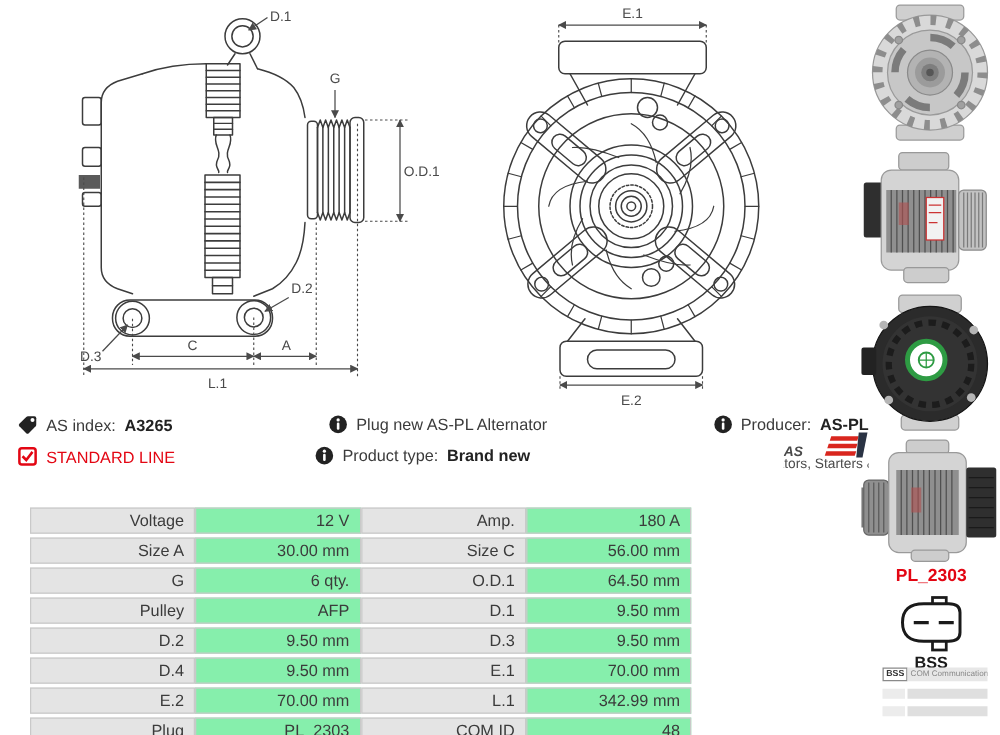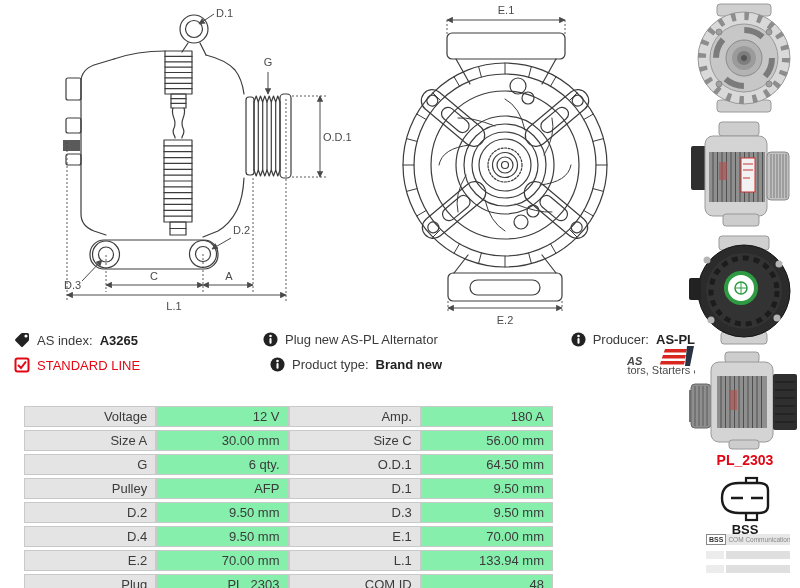--- a/index.html
+++ b/index.html
@@ -259,21 +259,21 @@
     <span>STANDARD LINE</span>
   </div>
   <div class="info-item" style="left:263px;top:332px;">
     <svg width="15" height="15" viewBox="0 0 16 16">
       <circle cx="8" cy="8" r="7.5" fill="#222"></circle>
         <circle cx="8" cy="4.2" r="1.4" fill="#fff"></circle>
         <rect x="6.9" y="6.5" width="2.2" height="6" rx="1" fill="#fff"></rect>
     </svg>
     <span>Plug new AS-PL Alternator</span>
   </div>
-  <div class="info-item" style="left:270px;top:357px;justify-content:flex-end;">
+  <div class="info-item" style="left:252px;top:357px;justify-content:flex-end;">
     <svg width="15" height="15" viewBox="0 0 16 16">
       <circle cx="8" cy="8" r="7.5" fill="#222"></circle>
         <circle cx="8" cy="4.2" r="1.4" fill="#fff"></circle>
         <rect x="6.9" y="6.5" width="2.2" height="6" rx="1" fill="#fff"></rect>
     </svg>
     <span>Product type:</span>
     <b>Brand new</b>
   </div>
   <div class="info-item" style="right:105px;top:332px;">
     <svg width="15" height="15" viewBox="0 0 16 16">
@@ -334,21 +334,21 @@
       <tr>
         <td class="l">D.4</td>
         <td class="v">9.50 mm</td>
         <td class="l">E.1</td>
         <td class="v">70.00 mm</td>
       </tr>
       <tr>
         <td class="l">E.2</td>
         <td class="v">70.00 mm</td>
         <td class="l">L.1</td>
-        <td class="v">133.94 mm</td>
+        <td class="v">342.99 mm</td>
       </tr>
       <tr>
         <td class="l">Plug</td>
         <td class="v">PL_2303</td>
         <td class="l">COM ID</td>
         <td class="v">48</td>
       </tr>
     </tbody>
   </table>
 

